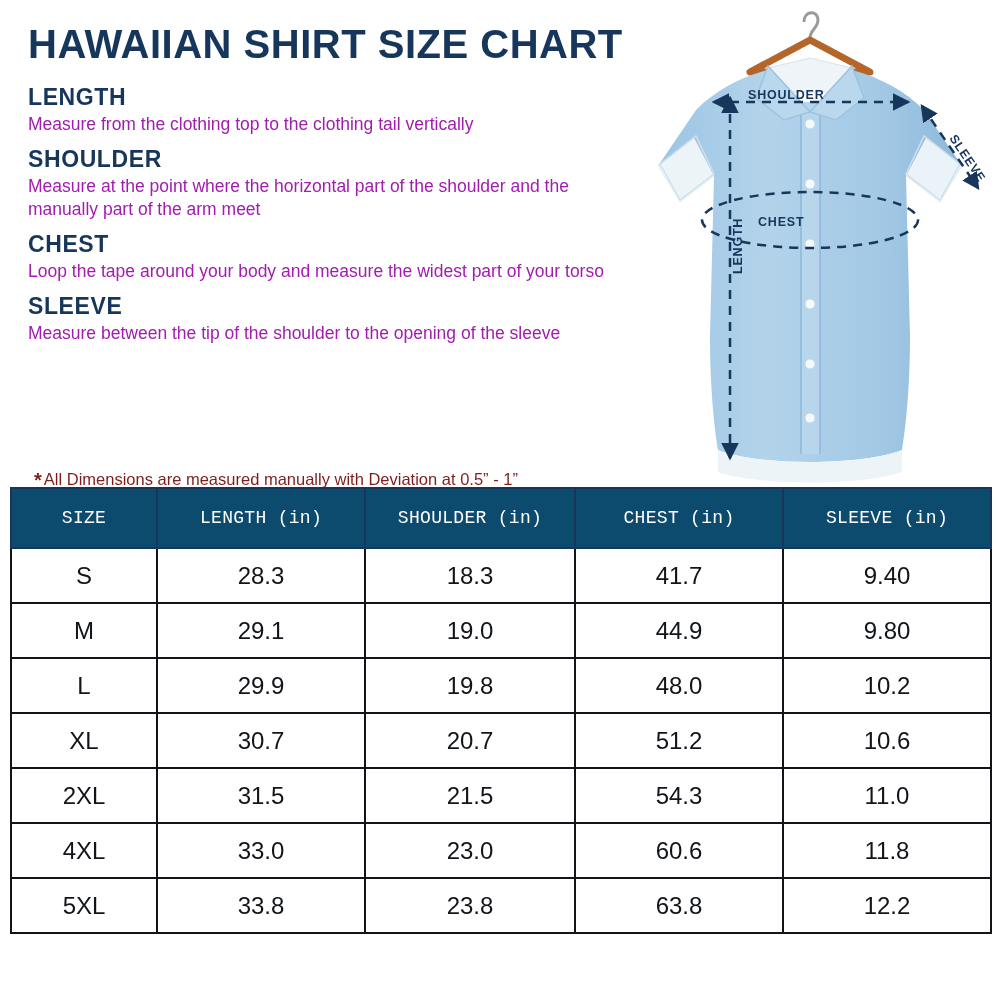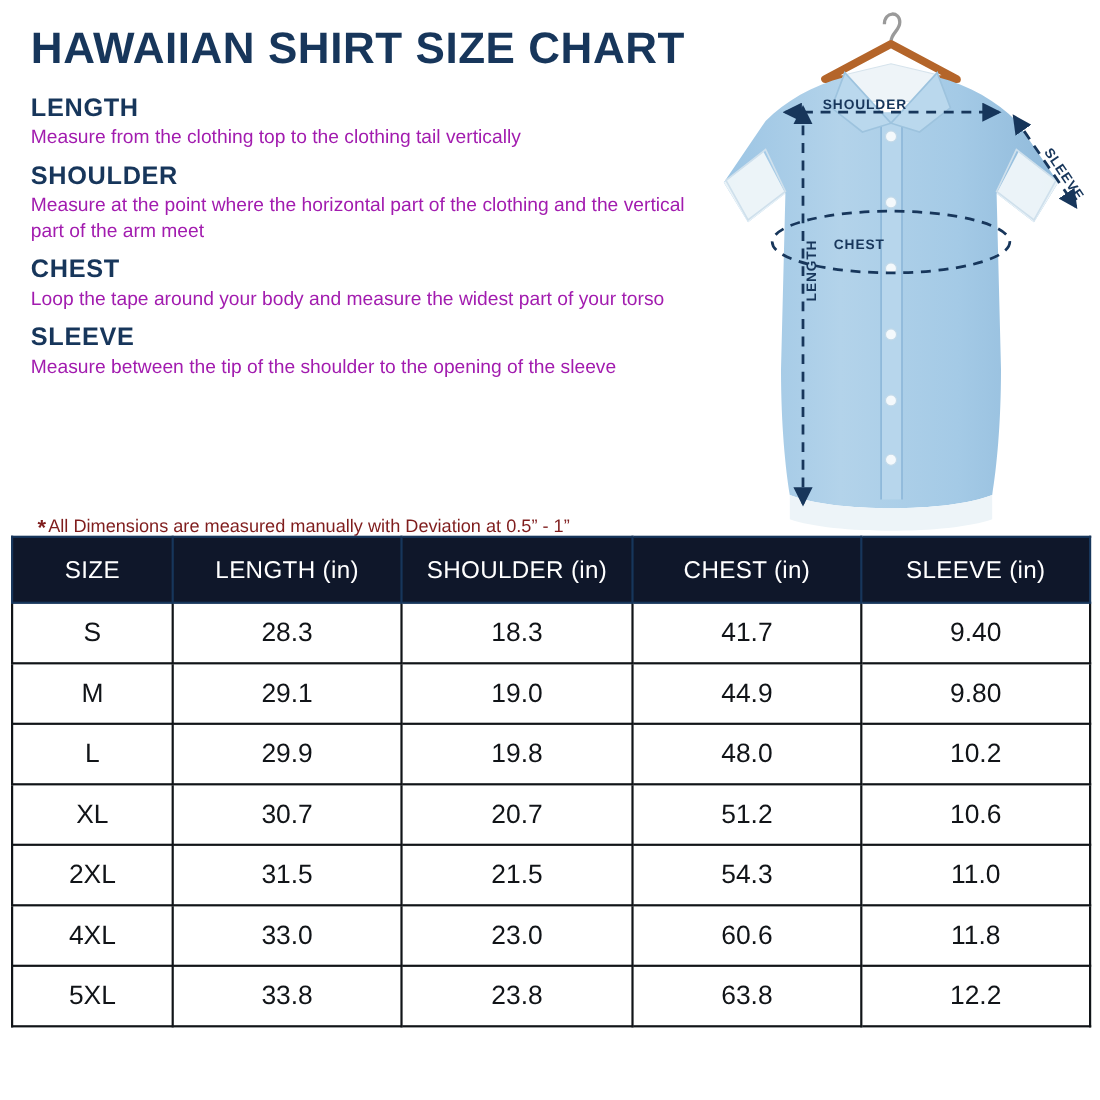--- a/index.html
+++ b/index.html
@@ -109,26 +109,27 @@
     border-collapse: collapse;
     width: 980px;
     table-layout: fixed;
   }
   th, td {
     border: 2px solid #111418;
     text-align: center;
     font-weight: normal;
   }
   thead th {
-    background: #0f172a;
+    background: #0c4a6e;
     color: #ffffff;
-    font-size: 22px;
+    font-size: 18px;
     height: 56px;
     letter-spacing: 0.3px;
     border-color: #17365b;
+    font-family: Liberation Mono, monospace;
   }
   thead th + th { border-left: 2px solid #ffffff; }
   tbody td {
     font-size: 24px;
     color: #111418;
     height: 51px;
     background: #ffffff;
   }
   col.c-size     { width: 146px; }
   col.c-length   { width: 208px; }
@@ -143,21 +144,21 @@
 
   <div class="title">HAWAIIAN SHIRT SIZE CHART</div>
 
   <div class="defs">
     <div>
       <p class="def-term">LENGTH</p>
       <p class="def-desc">Measure from the clothing top to the clothing tail vertically</p>
     </div>
     <div>
       <p class="def-term">SHOULDER</p>
-      <p class="def-desc">Measure at the point where the horizontal part of the clothing and the vertical part of the arm meet</p>
+      <p class="def-desc">Measure at the point where the horizontal part of the shoulder and the manually part of the arm meet</p>
     </div>
     <div>
       <p class="def-term">CHEST</p>
       <p class="def-desc">Loop the tape around your body and measure the widest part of your torso</p>
     </div>
     <div>
       <p class="def-term">SLEEVE</p>
       <p class="def-desc">Measure between the tip of the shoulder to the opening of the sleeve</p>
     </div>
   </div>

